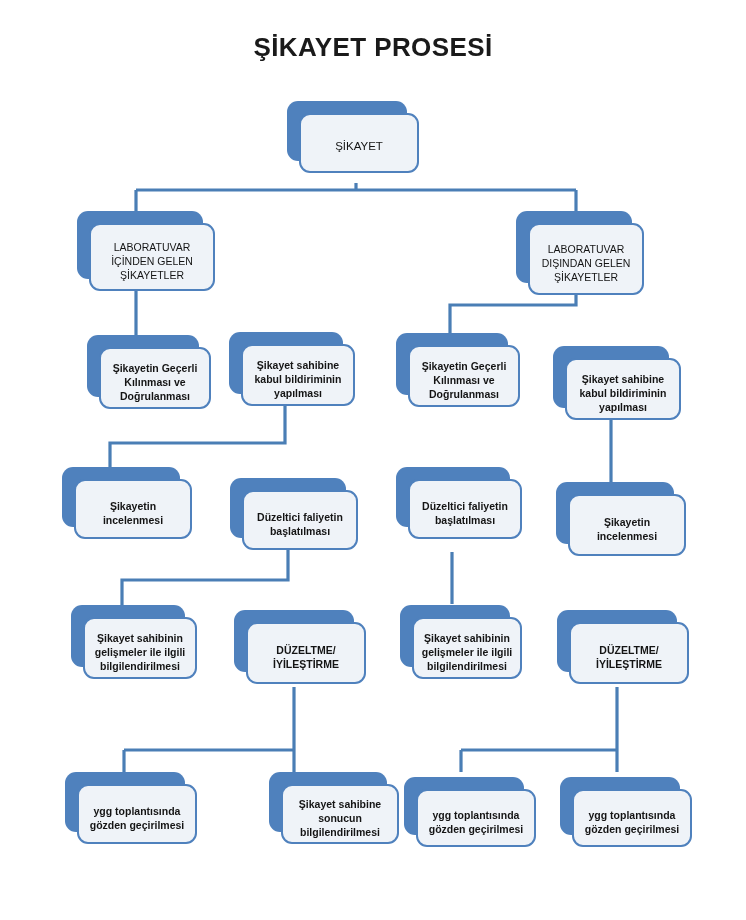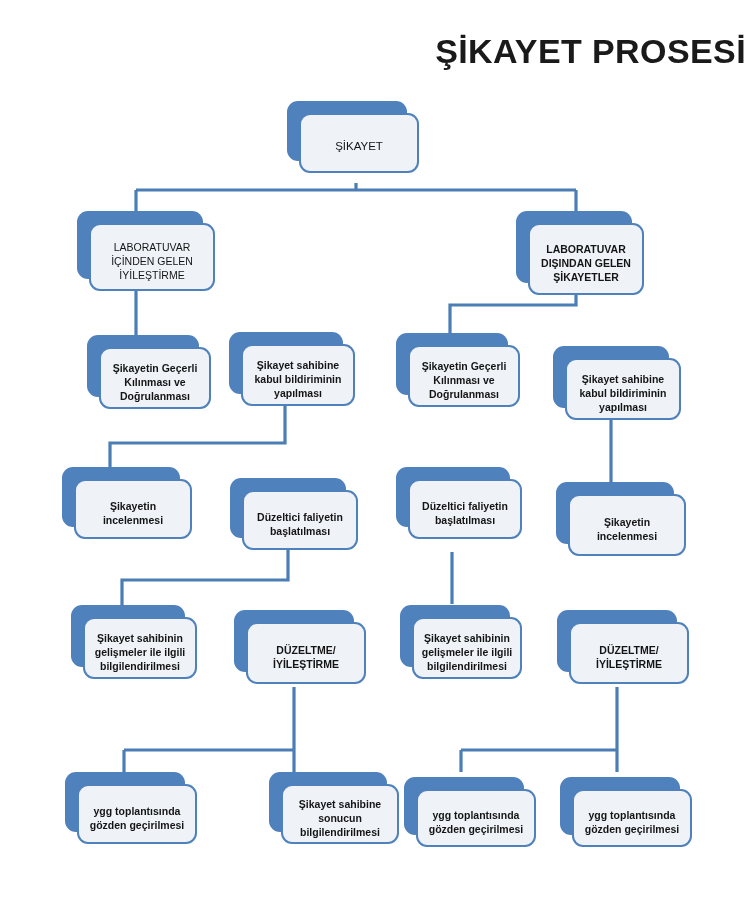--- a/index.html
+++ b/index.html
@@ -4,22 +4,22 @@
 <style>
   html,body{margin:0;padding:0;background:#ffffff;}
   body{
     font-family:"Liberation Sans", sans-serif;
     width:746px;height:920px;position:relative;overflow:hidden;
   }
   #canvas{position:absolute;left:0;top:0;width:746px;height:920px;}
 
   
   .title{
-    position:absolute;left:0;top:32px;width:746px;text-align:right;
-    font-size:34px;font-weight:bold;color:#1a1a1a;letter-spacing:.4px;
+    position:absolute;left:0;top:32px;width:746px;text-align:center;
+    font-size:26px;font-weight:bold;color:#1a1a1a;letter-spacing:.4px;
     font-family:"Liberation Sans", sans-serif;
   }
 
   
   #wires{position:absolute;left:0;top:0;width:746px;height:920px;z-index:1;}
 
   
   .node{position:absolute;z-index:2;}
   .node .shadowcard{
     position:absolute;left:0;top:0;width:100%;height:100%;
@@ -84,25 +84,25 @@
   <div class="node" style="left:287px;top:101px;width:120px;height:60px;">
     <div class="shadowcard"></div>
     <div class="facecard">
       <span class="t11">ŞİKAYET</span>
     </div>
   </div>
 
   <div class="node" style="left:77px;top:211px;width:126px;height:68px;">
     <div class="shadowcard"></div>
     <div class="facecard">
-      <span class="caps">LABORATUVAR İÇİNDEN GELEN İYİLEŞTİRME</span>
-    </div>
-  </div>
-
-  <div class="node" style="left:516px;top:211px;width:116px;height:72px;font-weight:bold;">
+      <span class="caps">LABORATUVAR İÇİNDEN GELEN ŞİKAYETLER</span>
+    </div>
+  </div>
+
+  <div class="node" style="left:516px;top:211px;width:116px;height:72px;">
     <div class="shadowcard"></div>
     <div class="facecard">
       <span class="caps">LABORATUVAR DIŞINDAN GELEN ŞİKAYETLER</span>
     </div>
   </div>
 
   <div class="node" style="left:87px;top:335px;width:112px;height:62px;">
     <div class="shadowcard"></div>
     <div class="facecard">
       <span class="t10">Şikayetin Geçerli Kılınması ve Doğrulanması</span>

